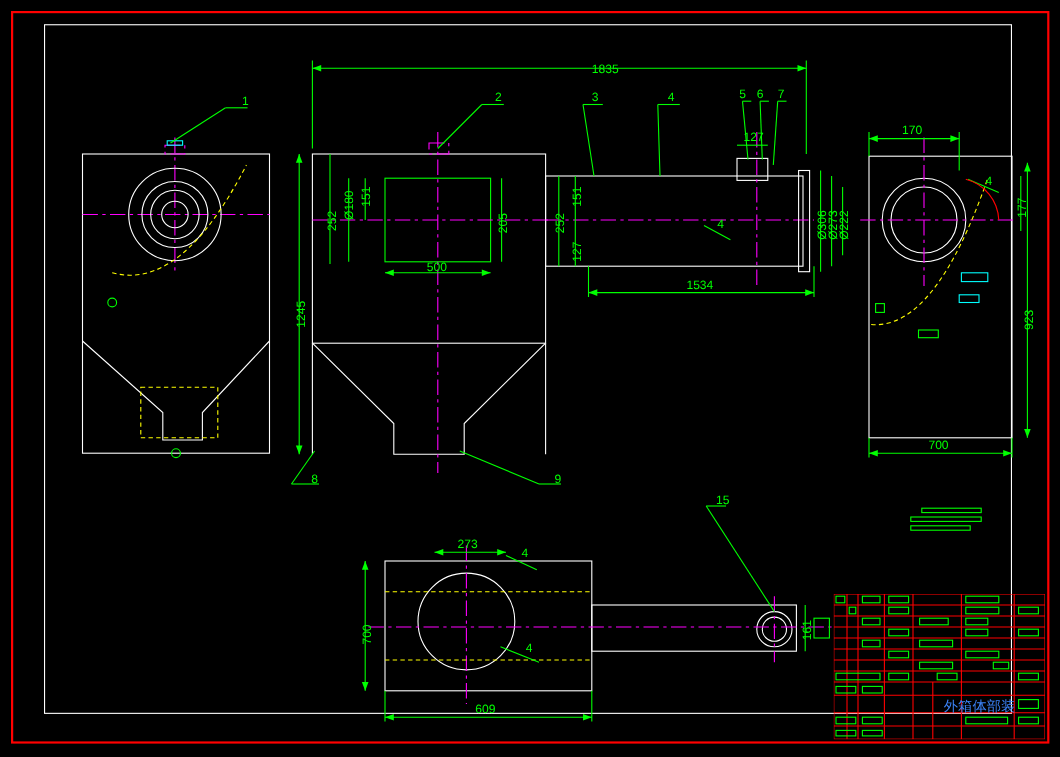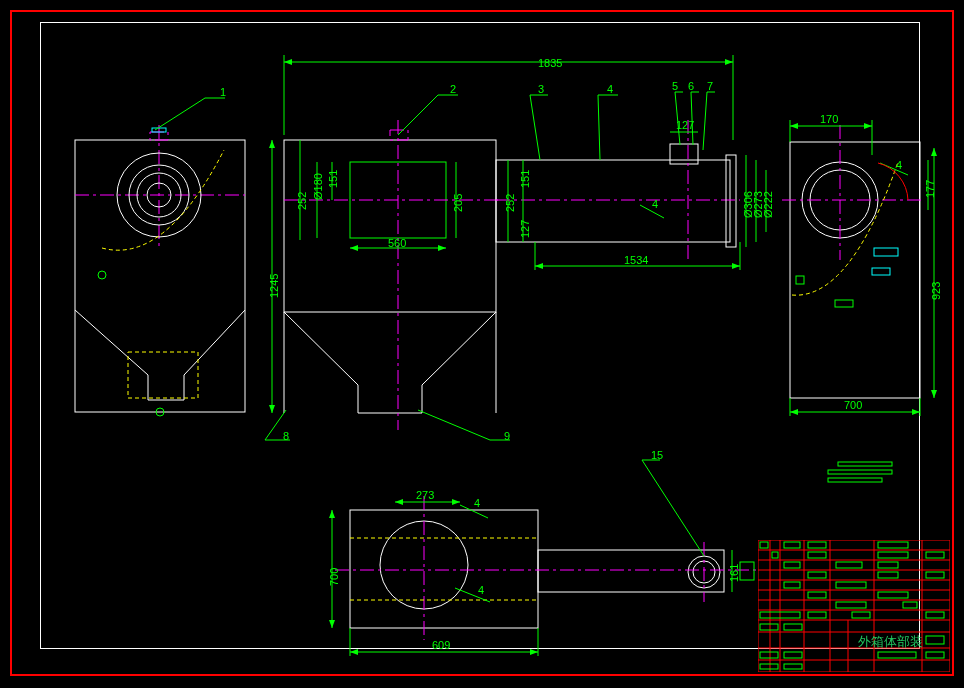--- a/index.html
+++ b/index.html
@@ -5,21 +5,21 @@
   html,body{margin:0;padding:0;background:#000;width:964px;height:688px;overflow:hidden;font-family:Arial,sans-serif;}
   .frame-outer{position:absolute;left:10px;top:10px;width:940px;height:662px;border:2px solid #f00;}
   .frame-inner{position:absolute;left:40px;top:22px;width:878px;height:625px;border:1px solid #fff;}
   .white{stroke:#fff;fill:none;stroke-width:1;}
   .green{stroke:#0f0;fill:none;stroke-width:1;}
   .magenta{stroke:#f0f;fill:none;stroke-width:1;stroke-dasharray:14 4 3 4;}
   .yellow{stroke:#ff0;fill:none;stroke-width:1;stroke-dasharray:4 3;}
   .cyan{stroke:#0ff;fill:none;stroke-width:1;}
   .red{stroke:#f00;fill:none;stroke-width:1;}
   .lbl{position:absolute;color:#0f0;font-size:11px;white-space:nowrap;}
-  .lblr{position:absolute;color:#22c55e;font-size:11px;white-space:nowrap;}
+  .lblr{position:absolute;color:#3b82f6;font-size:11px;white-space:nowrap;}
   .rot{transform:rotate(-90deg);transform-origin:left top;}
   svg{position:absolute;left:0;top:0;}
 </style>
 </head>
 <body>
 
 <div class="frame-outer"></div>
 <div class="frame-inner"></div>
 
 <svg width="964" height="688">
@@ -205,21 +205,21 @@
     <line x1="642" y1="460" x2="660" y2="460" class="green"></line>
   </g>
 </svg>
 
 <div class="lbl" style="left:498px;top:57px;margin-left:40px;">1835</div>
 <div class="lbl" style="left:220px;top:86px;">1</div>
 
 <div class="lbl" style="left:450px;top:83px;">2</div>
 <div class="lbl" style="left:283px;top:430px;">8</div>
 <div class="lbl" style="left:504px;top:430px;">9</div>
-<div class="lbl" style="left:388px;top:237px;">560</div>
+<div class="lbl" style="left:388px;top:237px;">500</div>
 <div class="lbl rot" style="left:296px;top:210px;">252</div>
 <div class="lbl rot" style="left:327px;top:188px;">151</div>
 <div class="lbl rot" style="left:312px;top:200px;">Ø180</div>
 <div class="lbl rot" style="left:452px;top:212px;">205</div>
 <div class="lbl rot" style="left:268px;top:298px;">1245</div>
 
 <div class="lbl" style="left:538px;top:83px;">3</div>
 <div class="lbl" style="left:607px;top:83px;">4</div>
 <div class="lbl" style="left:672px;top:80px;">5</div>
 <div class="lbl" style="left:688px;top:80px;">6</div>

